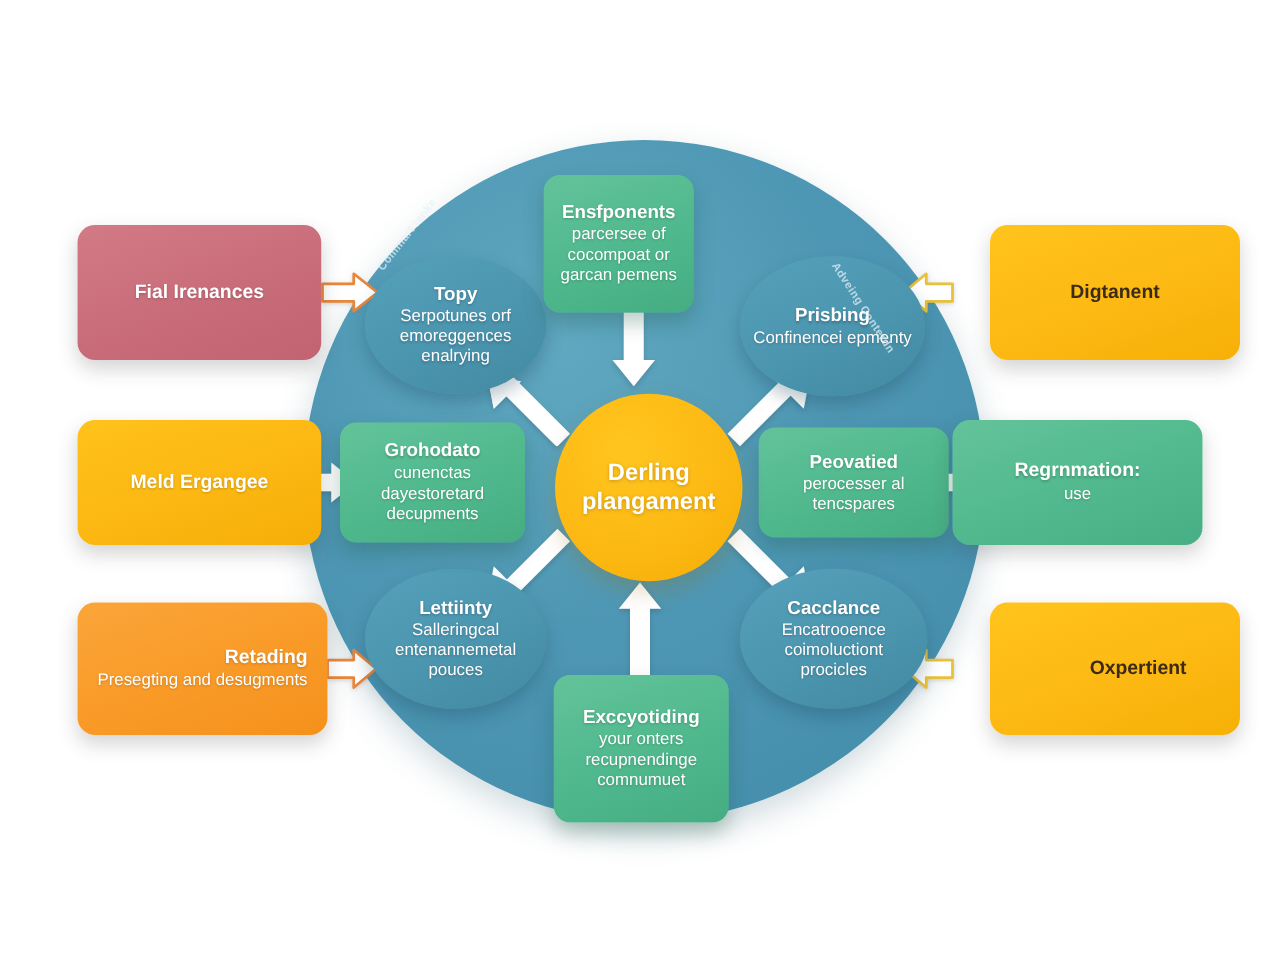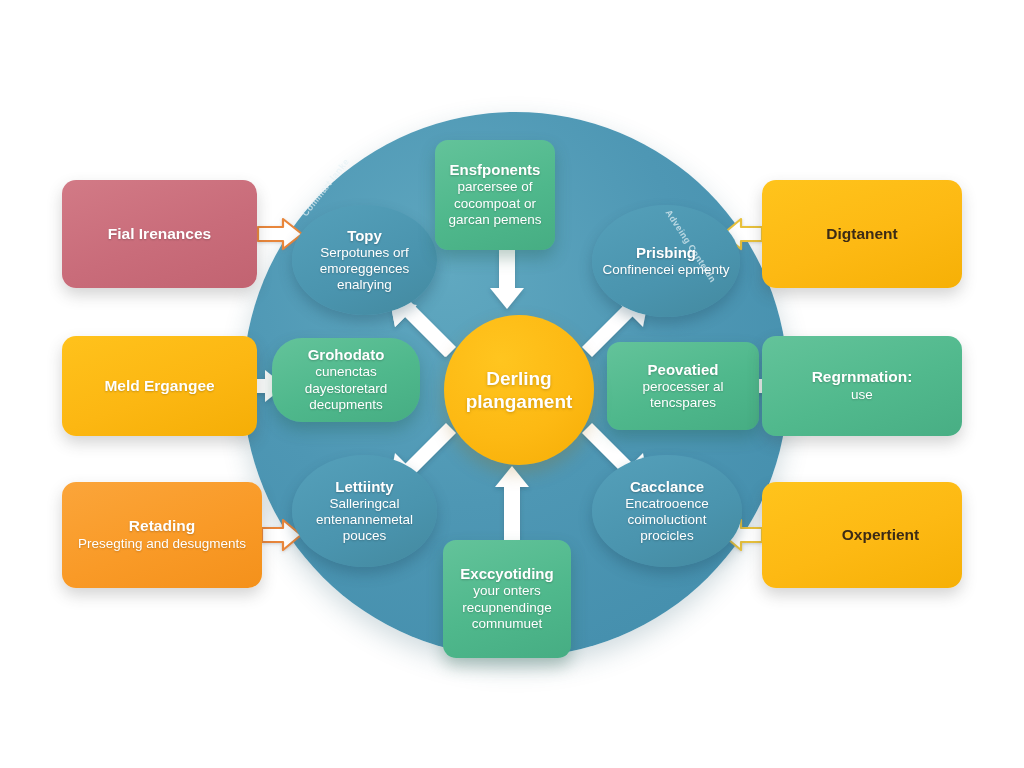--- a/index.html
+++ b/index.html
@@ -60,23 +60,23 @@
   }
   .node-card .ttl{
     font-size:15px;font-weight:700;line-height:1.2;
     text-shadow:0 1px 2px rgba(0,0,0,.22);display:block;
   }
   .node-card .sub{
     font-size:13.5px;font-weight:400;line-height:1.22;
     text-shadow:0 1px 2px rgba(0,0,0,.2);display:block;
   }
   #node-top{left:435px;top:140px;width:120px;height:110px;}
-  #node-left{left:272px;top:338px;width:148px;height:84px;border-radius:30px;}
+  #node-left{left:272px;top:338px;width:148px;height:96px;}
   #node-right{left:607px;top:342px;width:152px;height:88px;}
-  #node-bottom{left:443px;top:540px;width:128px;height:118px;}
+  #node-bottom{left:443px;top:540px;width:140px;height:118px;}
 
   
   #core{
     position:absolute;left:444px;top:315px;width:150px;height:150px;
     border-radius:50%;
     background:radial-gradient(circle at 38% 30%, #ffc51f 0%, #fdb913 55%, #f5ac05 100%);
     box-shadow:0 8px 18px rgba(150,100,0,.25);
     display:flex;align-items:center;justify-content:center;text-align:center;
     color:#ffffff;
   }
@@ -90,28 +90,28 @@
     position:absolute;
     border-radius:14px;
     display:flex;align-items:center;justify-content:center;
     text-align:center;
     padding:8px;box-sizing:border-box;
     box-shadow:0 7px 15px rgba(60,60,60,.22);
   }
   .outer-box .ttl{font-size:15.5px;font-weight:700;line-height:1.22;display:block;}
   .outer-box .sub{font-size:13.5px;font-weight:400;line-height:1.25;display:block;}
   .txt-white{color:#ffffff;text-shadow:0 1px 2px rgba(0,0,0,.22);}
-  .txt-dark{color:#3c2b16;}
+  .txt-dark{color:#3c2b16;margin-left:30px;}
 
   #box-l1{left:62px;top:180px;width:195px;height:108px;
     background:linear-gradient(160deg,#d27a86 0%,#c96c7a 55%,#c26371 100%);}
   #box-l2{left:62px;top:336px;width:195px;height:100px;
     background:linear-gradient(160deg,#ffc21c 0%,#fcb712 55%,#f5ae06 100%);}
   #box-l3{left:62px;top:482px;width:200px;height:106px;
-    background:linear-gradient(160deg,#fba53a 0%,#f99a27 55%,#f4911b 100%);}
+    background:linear-gradient(160deg,#fba53a 0%,#f99a27 55%,#f4911b 100%);text-align:right;}
   #box-r1{left:762px;top:180px;width:200px;height:108px;
     background:linear-gradient(160deg,#ffc41c 0%,#fdb913 55%,#f6b006 100%);}
   #box-r2{left:762px;top:336px;width:200px;height:100px;
     background:linear-gradient(160deg,#63c39a 0%,#51b98d 55%,#48ae84 100%);}
   #box-r3{left:762px;top:482px;width:200px;height:106px;
     background:linear-gradient(160deg,#ffc41c 0%,#fdb913 55%,#f6b006 100%);padding-left:45px;}
 
   
   svg.arrow-layer{position:absolute;left:0;top:0;width:1024px;height:768px;
     pointer-events:none;}

